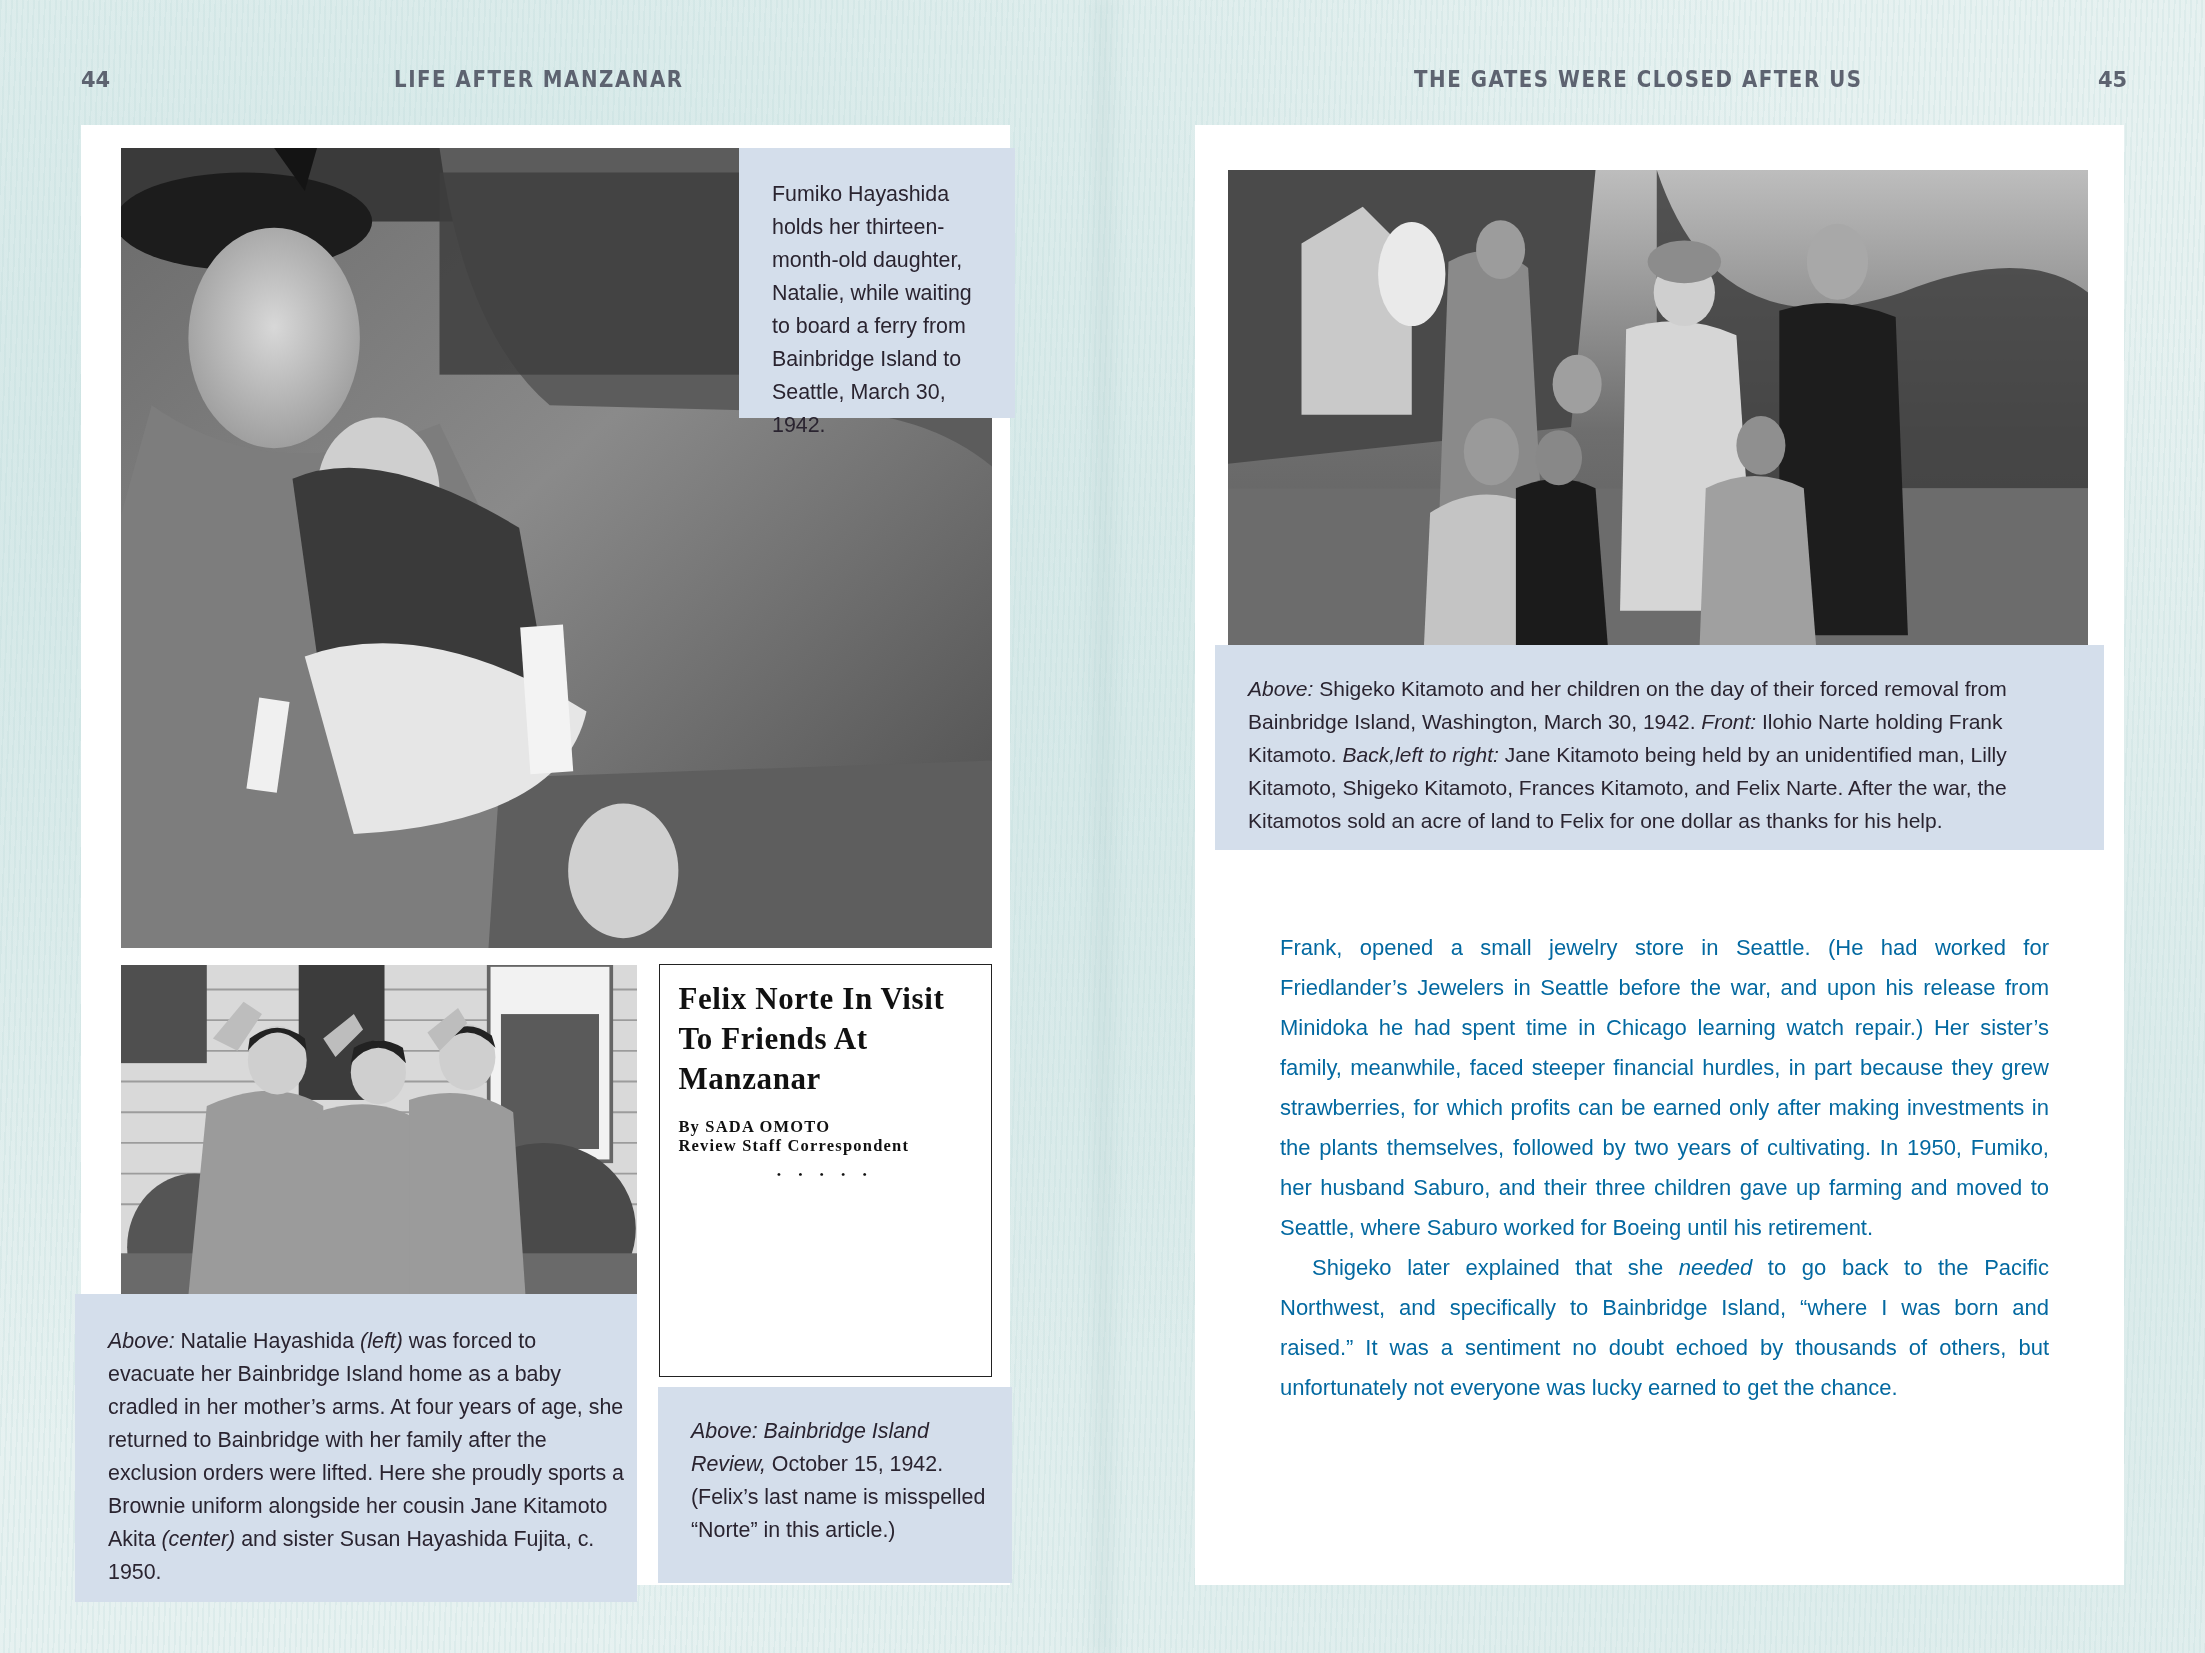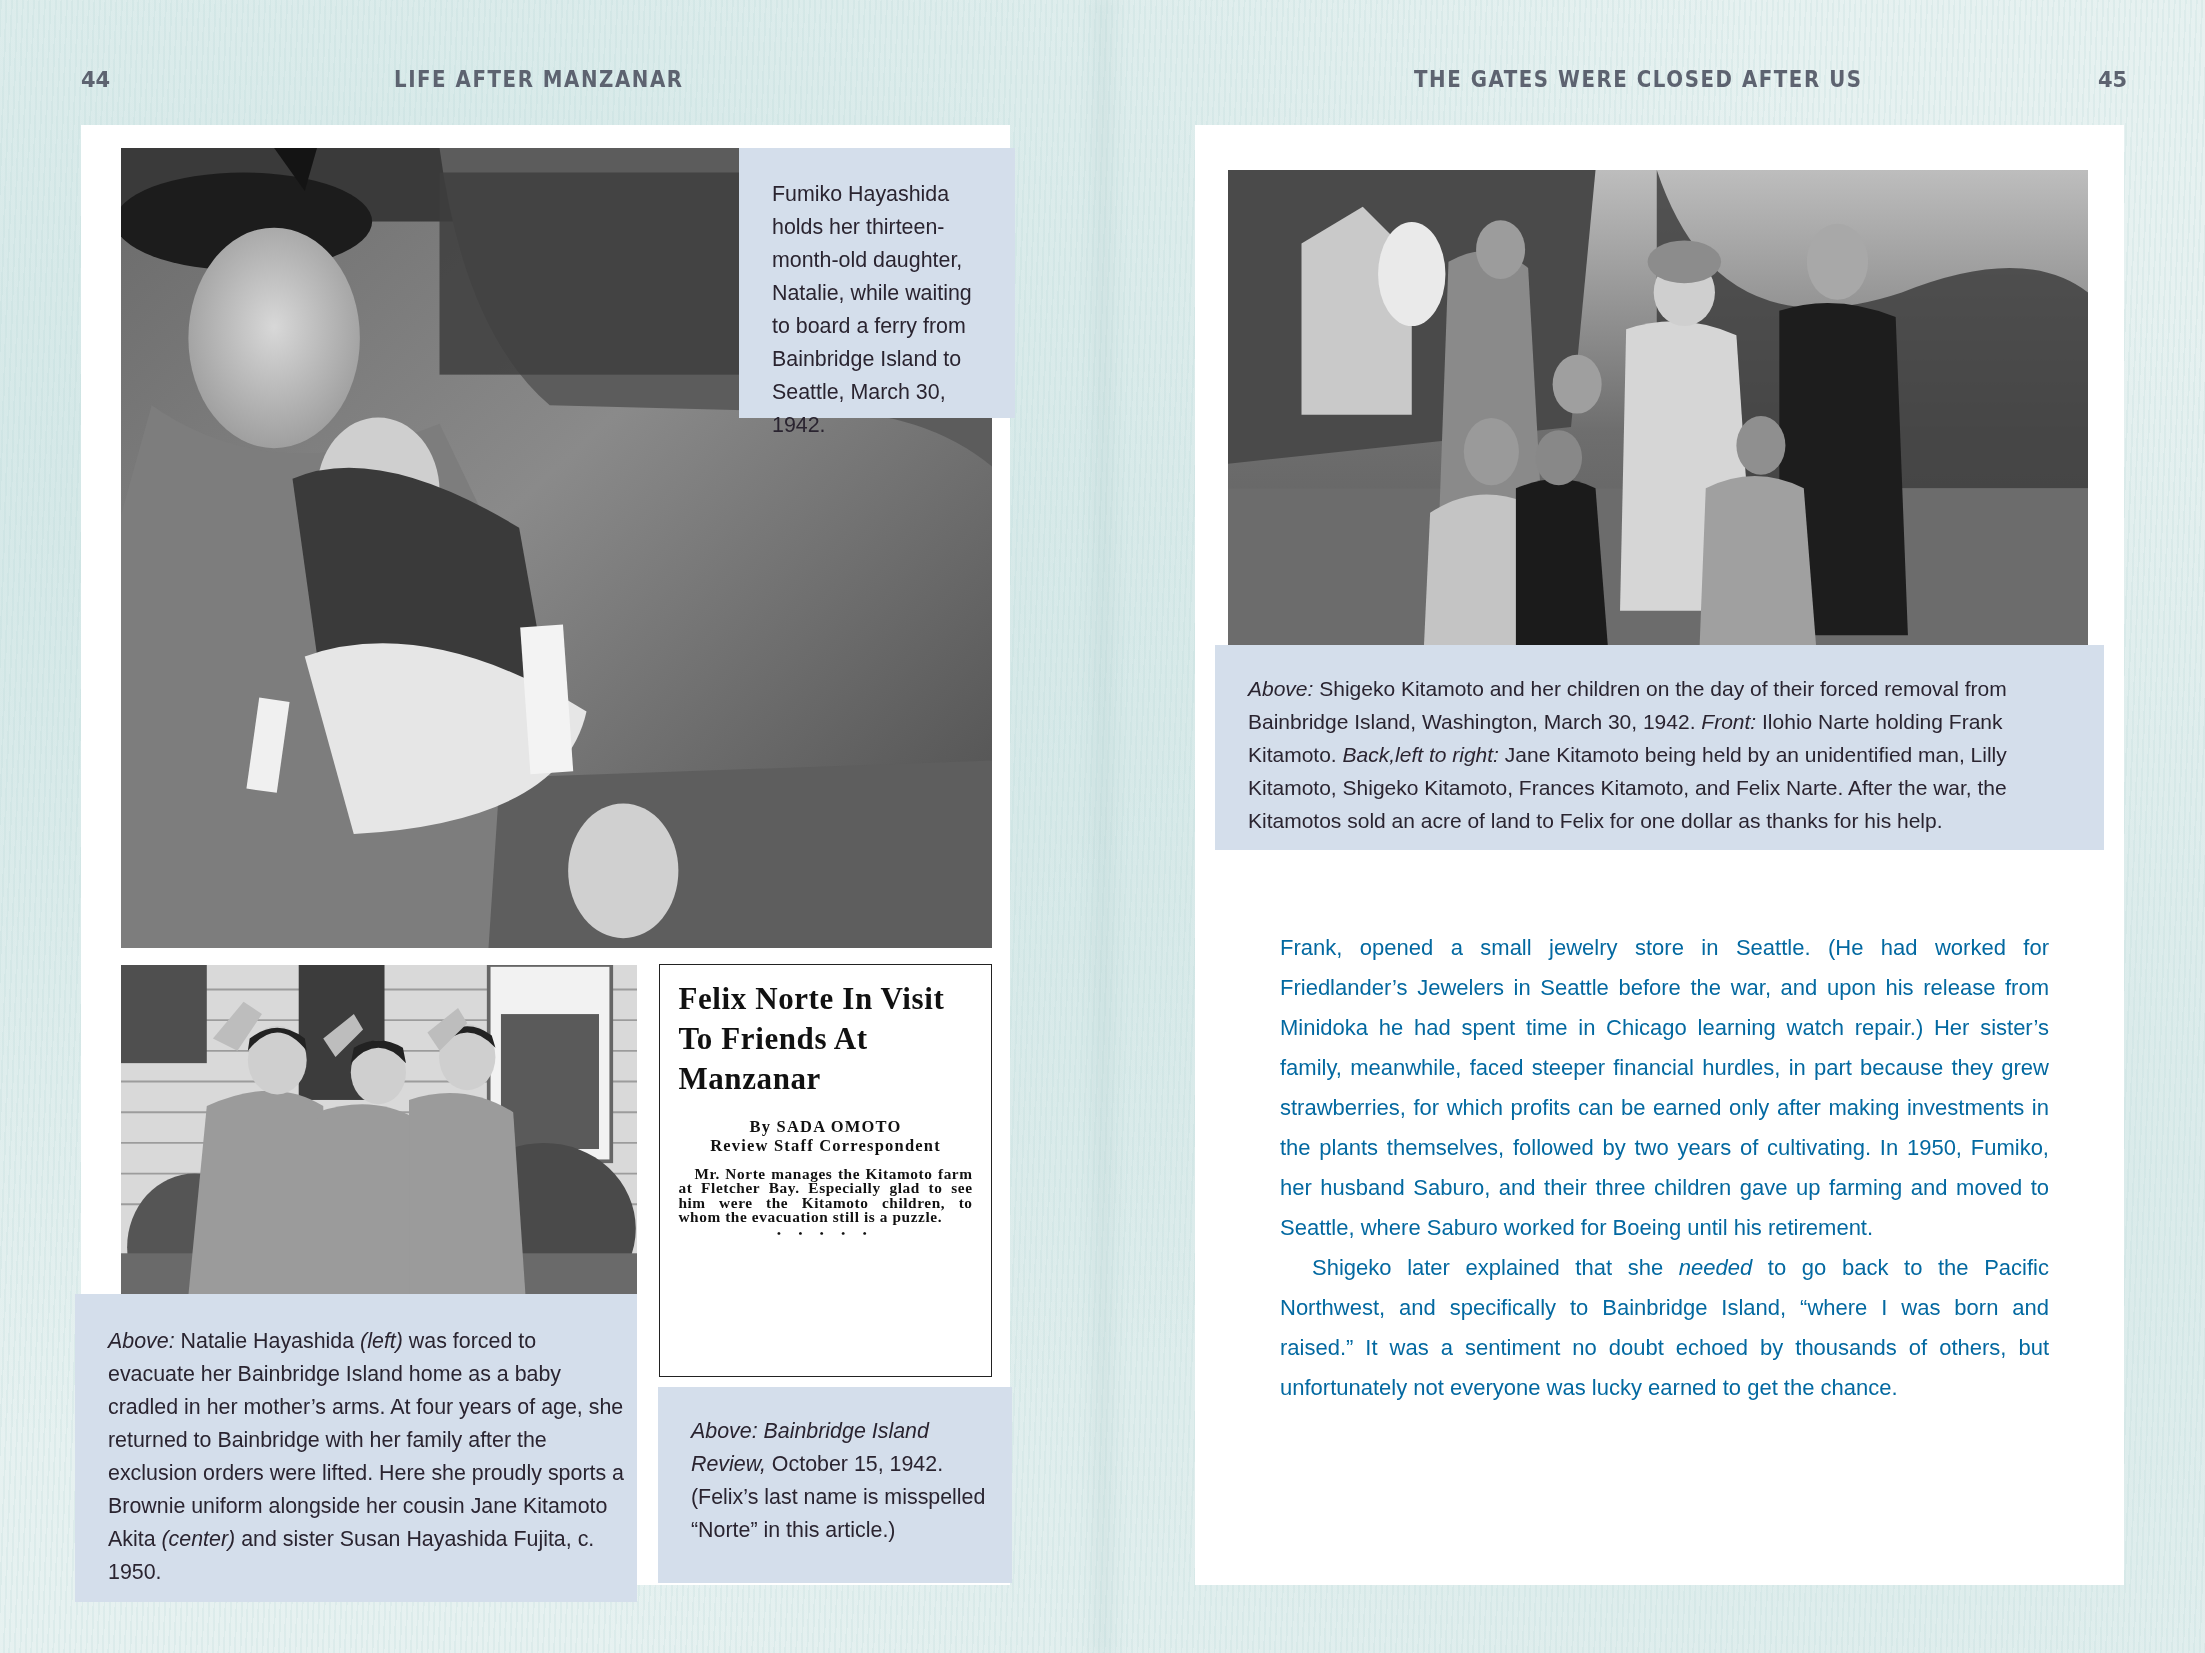--- a/index.html
+++ b/index.html
@@ -35,21 +35,21 @@
     position: absolute; background: #d4deeb; box-sizing: border-box;
     font-family: "Liberation Sans", sans-serif; color: #2a2430;
   }
   .caption p { margin: 10px; }
   .caption em { font-style: italic; }
   .clipping {
     position: absolute; background: #fff; border: 1.8px solid #222; box-sizing: border-box;
     font-family: "Liberation Serif", serif; color: #111; padding: 13.5px 18.4px 0 18.4px;
   }
   .clip-head { font-weight: bold; font-size: 31px; line-height: 40px; margin: 0 0 18.4px 0; letter-spacing: 0.6px; }
-  .clip-byline { font-weight: bold; font-size: 16.5px; line-height: 19.6px; margin: 0; letter-spacing: 1.2px; text-align: center; }
+  .clip-byline { font-weight: bold; font-size: 16.5px; line-height: 19.6px; margin: 0; letter-spacing: 1.2px; }
   .clip-body { font-weight: bold; font-size: 15.3px; line-height: 14.4px; margin: 11px 0 0 0; text-align: justify; letter-spacing: 0.6px; }
   .clip-body p { margin: 0; }
   .clip-body .indent { text-indent: 16px; }
   .clip-dots { text-align: center; font-size: 11px; letter-spacing: 7.4px; margin-top: 1.2px; }
   .bullet-dot { display: inline-block; width: 8.6px; height: 8.6px; border-radius: 50%; background: #333; margin-right: 6.1px; vertical-align: middle; }
   .body-text {
     position: absolute; left: 1280px; top: 896px; width: 769px;
     font-family: "Liberation Sans", sans-serif; font-size: 22px; line-height: 40px;
     color: #0369a1; text-align: justify; margin-top: 32px;
   }
@@ -144,21 +144,20 @@
 </div>
 <div class="caption" style="left:75px; top:1294px; width:562px; height:308px; padding:21px 0 13px 23px; font-size:21.4px; line-height:33px;">
   <p><em>Above:</em><span> Natalie Hayashida </span><em>(left)</em><span> was forced to evacuate her Bainbridge Island home as a baby cradled in her mother’s arms. At four years of age, she returned to Bainbridge with her family after the exclusion orders were lifted. Here she proudly sports a Brownie uniform alongside her cousin Jane Kitamoto Akita </span><em>(center)</em><span> and sister Susan Hayashida Fujita, c. 1950.</span></p>
 </div>
 
 <div class="clipping" style="left:659px; top:964px; width:333px; height:413px;">
   <h2 class="clip-head">Felix Norte In Visit To Friends At Manzanar</h2>
   <p class="clip-byline">By SADA OMOTO</p>
   <p class="clip-byline">Review Staff Correspondent</p>
   <div class="clip-body">
-    <p class="indent">Mr. Norte manages the Kitamoto farm at Fletcher Bay. Especially glad to see him were the Kitamoto children, to whom the evacuation still is a puzzle.</p>
     <div class="clip-dots">• • • • •</div>
   </div>
 </div>
 <div class="caption" style="left:658px; top:1387px; width:354px; height:196px; padding:18.4px 12.3px 0 23px; font-size:21.4px; line-height:33px;">
   <p><em>Above: Bainbridge Island Review,</em><span> October 15, 1942. (Felix’s last name is misspelled “Norte” in this article.)</span></p>
 </div>
 
 <div class="running-head" style="left:1414px;">THE GATES WERE CLOSED AFTER US</div>
 <div class="folio" style="left:2098px;">45</div>
 

